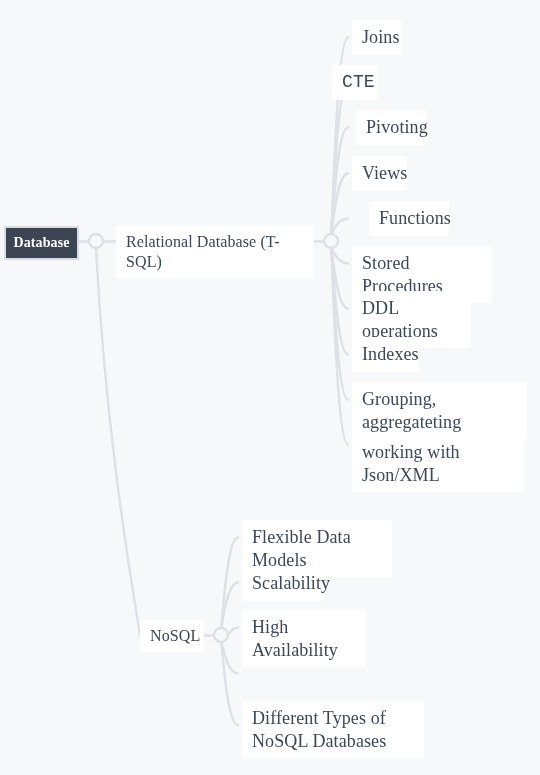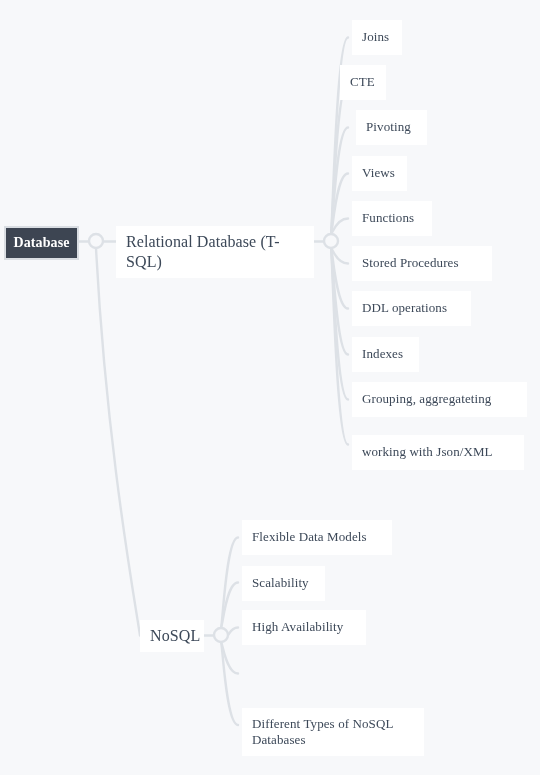--- a/index.html
+++ b/index.html
@@ -26,42 +26,41 @@
     top: 0;
     width: 540px;
     height: 775px;
     pointer-events: none;
   }
   .node {
     position: absolute;
     box-sizing: border-box;
     background: #ffffff;
     color: #3c4858;
-    font-size: 13px;
+    font-size: 18px;
     line-height: 1.25;
     display: flex;
     align-items: center;
     padding: 6px 10px;
     white-space: pre-line;
     letter-spacing: 0.1px;
   }
   .node.root {
     background: #3d4552;
     color: #ffffff;
     border: 2px solid #d9dde2;
     font-size: 14px;
     font-weight: 700;
     justify-content: center;
   }
   .node.branch {
     font-size: 16px;
   }
   .node.wrap {
     white-space: normal;
-    margin-top: 7px;
   }
 </style>
 </head>
 <body>
 
 <div id="mindmap">
   <svg id="edges" viewBox="0 0 540 775">
       <path d="M 79 241.5 L 89 241.5" fill="none" stroke="#dde1e6" stroke-width="2.4" stroke-linecap="round"></path>
       <path d="M 103 241.5 L 116 241.5" fill="none" stroke="#dde1e6" stroke-width="2.4" stroke-linecap="round"></path>
       <path d="M 96 248 C 106 441.5, 134 595.5, 140 635.5" fill="none" stroke="#dde1e6" stroke-width="2.4" stroke-linecap="round"></path>
@@ -82,24 +81,24 @@
       <path d="M 228 635 C 228.8 635, 231 627.5, 238 627.5" fill="none" stroke="#dde1e6" stroke-width="2.4" stroke-linecap="round"></path>
       <path d="M 221 642 C 222.36 642, 226.1 673.5, 238 673.5" fill="none" stroke="#dde1e6" stroke-width="2.4" stroke-linecap="round"></path>
       <path d="M 221 642 C 222.36 642, 226.1 725, 238 725" fill="none" stroke="#dde1e6" stroke-width="2.4" stroke-linecap="round"></path>
       <circle cx="96" cy="241" r="7" fill="#f7f8fa" stroke="#dde1e6" stroke-width="2.4"></circle>
       <circle cx="331" cy="241" r="7" fill="#f7f8fa" stroke="#dde1e6" stroke-width="2.4"></circle>
       <circle cx="221" cy="635" r="7" fill="#f7f8fa" stroke="#dde1e6" stroke-width="2.4"></circle>
     </svg>
 <div class="node root" style="left: 4px; top: 226px; width: 75px; min-height: 31px;">Database</div>
     <div class="node branch" style="left: 116px; top: 226px; width: 198px; min-height: 31px;">Relational Database (T-SQL)</div>
     <div class="node leaf" style="left: 352px; top: 20px; width: 50px; min-height: 35px;">Joins</div>
-    <div class="node leaf" style="left: 340px; top: 65px; width: 46px; min-height: 35px;">CTE</div>
+    <div class="node leaf" style="left: 332px; top: 65px; width: 46px; min-height: 35px; font-family: Liberation Mono, monospace;">CTE</div>
     <div class="node leaf" style="left: 356px; top: 110px; width: 71px; min-height: 35px;">Pivoting</div>
     <div class="node leaf" style="left: 352px; top: 156px; width: 55px; min-height: 35px;">Views</div>
-    <div class="node leaf" style="left: 352px; top: 201px; width: 80px; min-height: 35px;">Functions</div>
+    <div class="node leaf" style="left: 369px; top: 201px; width: 80px; min-height: 35px;">Functions</div>
     <div class="node leaf" style="left: 352px; top: 246px; width: 140px; min-height: 35px;">Stored Procedures</div>
     <div class="node leaf" style="left: 352px; top: 291px; width: 119px; min-height: 35px;">DDL operations</div>
     <div class="node leaf" style="left: 352px; top: 337px; width: 67px; min-height: 35px;">Indexes</div>
     <div class="node leaf" style="left: 352px; top: 382px; width: 175px; min-height: 35px;">Grouping, aggregateting</div>
     <div class="node leaf" style="left: 352px; top: 435px; width: 172px; min-height: 35px;">working with Json/XML</div>
     <div class="node branch" style="left: 140px; top: 620px; width: 64px; min-height: 31px;">NoSQL</div>
     <div class="node leaf" style="left: 242px; top: 520px; width: 150px; min-height: 35px; font-family: Liberation Serif, serif;">Flexible Data Models</div>
     <div class="node leaf" style="left: 242px; top: 566px; width: 83px; min-height: 35px;">Scalability</div>
     <div class="node leaf" style="left: 242px; top: 610px; width: 124px; min-height: 35px;">High Availability</div>
     <div class="node leaf wrap" style="left: 242px; top: 701px; width: 182px; min-height: 48px;">Different Types of NoSQL

